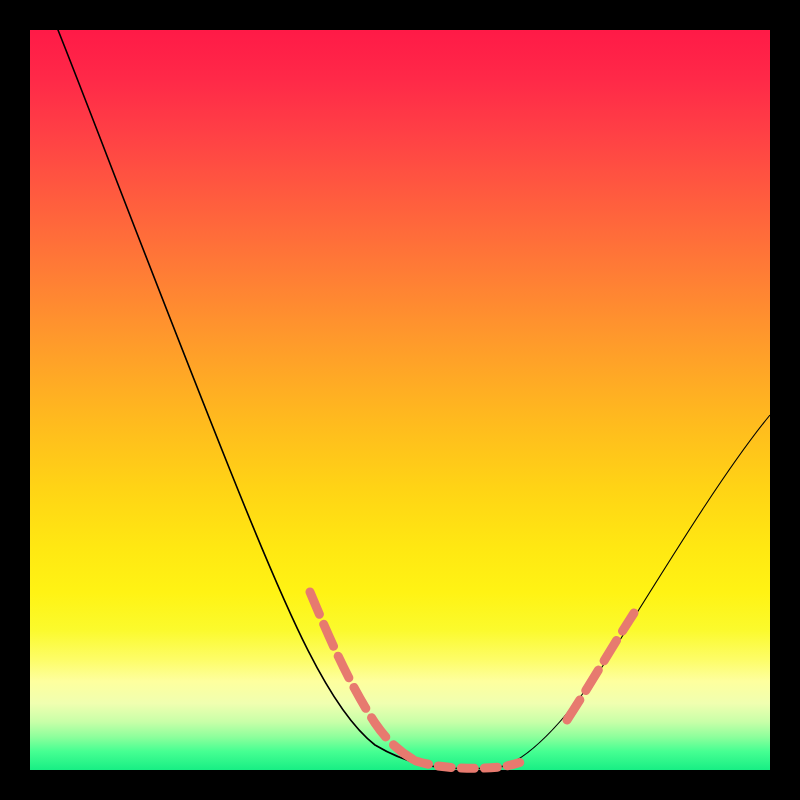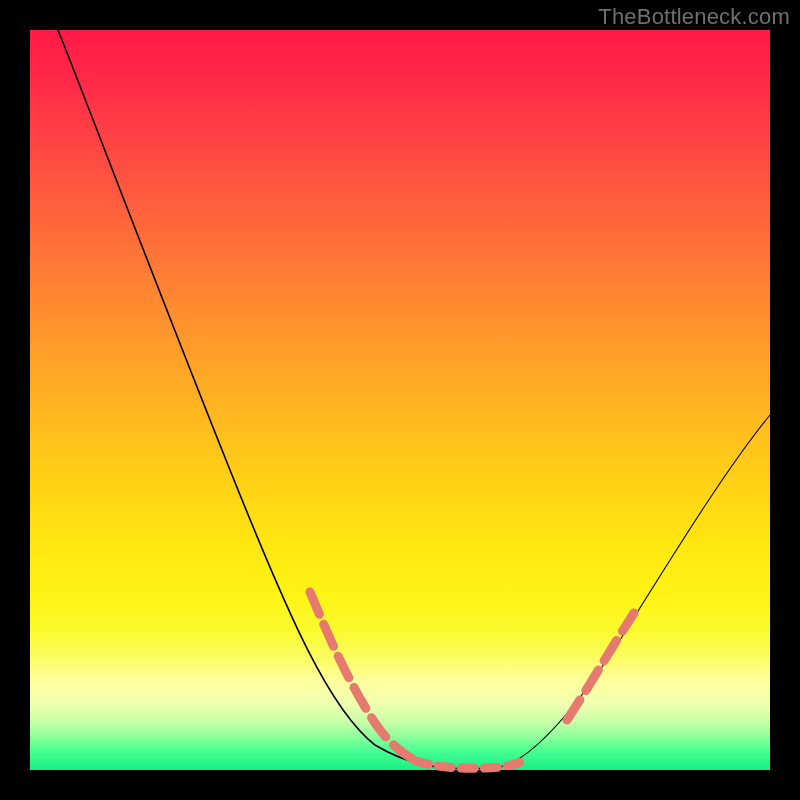--- a/index.html
+++ b/index.html
@@ -88,21 +88,20 @@
     stroke-width: 9;
     fill: none;
     stroke-linecap: round;
     stroke-dasharray: 13 10;
   }
 </style>
 </head>
 <body>
 
 <div class="frame">
-  <div class="watermark">TheBottleneck.com</div>
 
   <div class="plot-area">
 
     <svg class="curve" viewBox="0 0 740 740">
 
       <path class="stroke-main" d="M 28 0
                C 60 80, 120 240, 200 440
                C 260 590, 300 680, 345 715
                C 370 730, 395 737, 420 738"></path>
 

